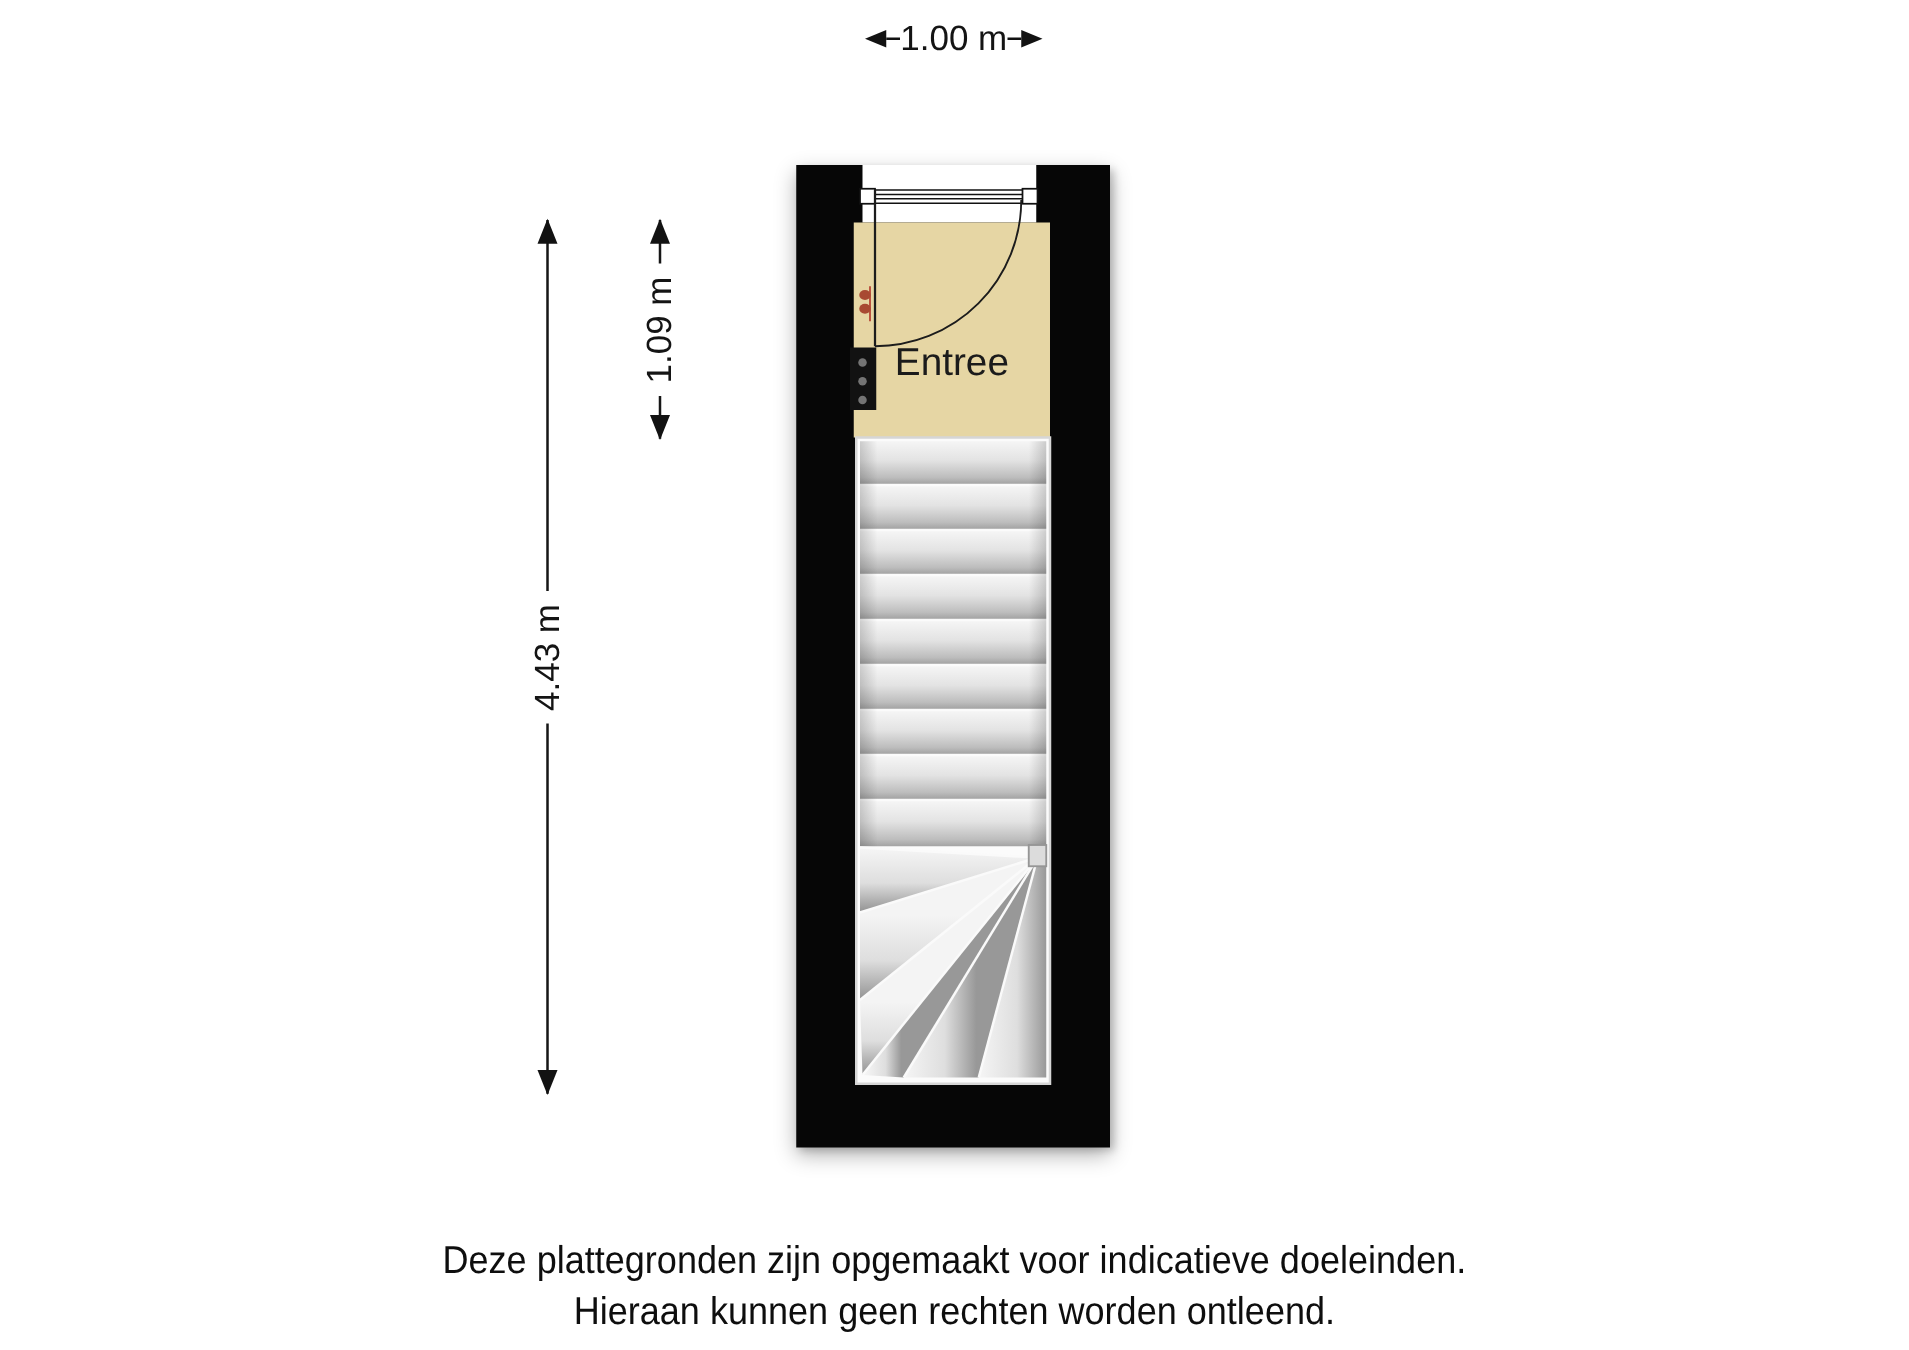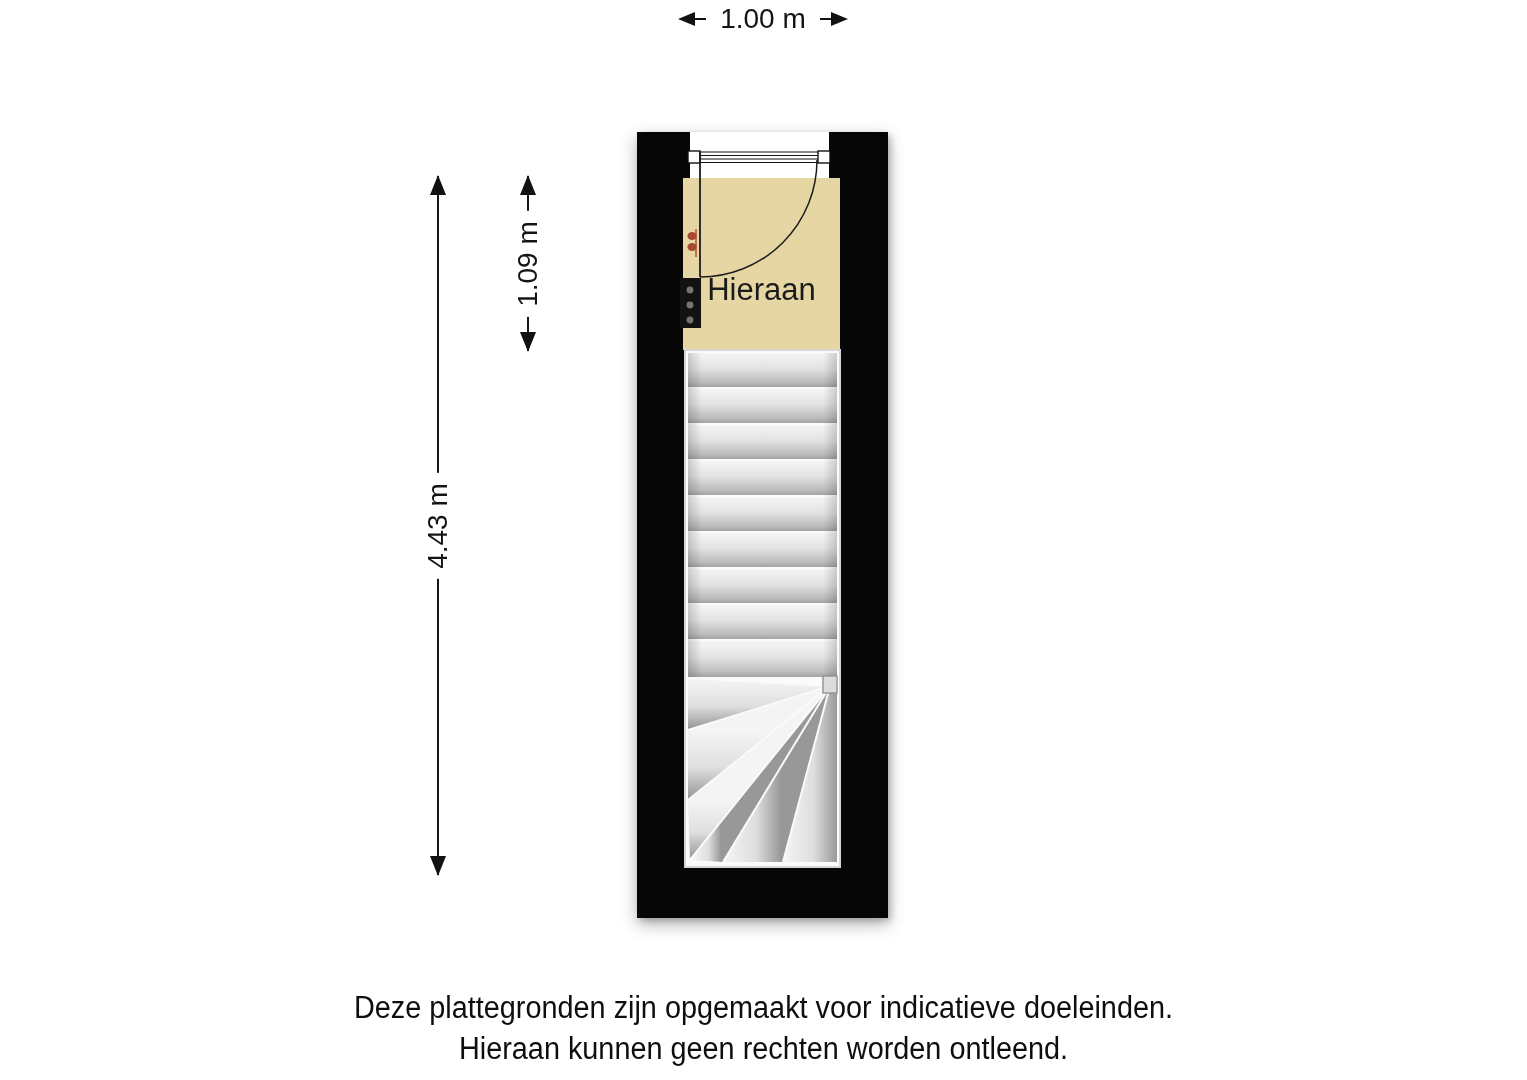--- a/index.html
+++ b/index.html
@@ -1,22 +1,22 @@
 <!DOCTYPE html>
 <html><head>
 <meta charset="utf-8">
 <style>
   html,body{margin:0;padding:0;}
   body{
     width:1527px;height:1080px;position:relative;background:#ffffff;
     font-family:"Liberation Sans", sans-serif;color:#1a1a1a;overflow:hidden;
   }
   
-  .hdim{position:absolute;left:678px;top:2px;width:170px;height:34px;
-        display:flex;align-items:center;justify-content:space-between;}
+  .hdim{position:absolute;left:678px;top:14px;width:170px;height:34px;
+        display:flex;align-items:center;justify-content:center;}
   .hdim .lbl{font-size:28px;color:#141414;white-space:nowrap;}
   .arr{display:flex;align-items:center;}
   .tri-left{width:0;height:0;border-top:7px solid transparent;border-bottom:7px solid transparent;border-right:17px solid #121212;}
   .tri-right{width:0;height:0;border-top:7px solid transparent;border-bottom:7px solid transparent;border-left:17px solid #121212;}
   .stub{width:11px;height:2px;background:#121212;}
 
   .vdim{position:absolute;width:20px;}
   .vdim .vline{position:absolute;left:9px;top:0;bottom:0;width:2px;background:#161616;}
   .vdim .tri-up{position:absolute;left:2px;top:-1px;width:0;height:0;
       border-left:8px solid transparent;border-right:8px solid transparent;border-bottom:20px solid #121212;}
@@ -176,19 +176,19 @@
 
     <g>
       <line x1="59" y1="97" x2="59" y2="125" stroke="#b5412f" stroke-width="1.4"></line>
       <ellipse cx="55" cy="104" rx="4.6" ry="4" fill="#a84a32"></ellipse>
       <ellipse cx="55" cy="115" rx="4.6" ry="4" fill="#a84a32"></ellipse>
     </g>
   </svg>
 </div>
 
 <div class="room-label">
-  <div>Hieraan</div>
+  <div>Entree</div>
 </div>
 
 <div class="disclaimer">
   <div>Deze plattegronden zijn opgemaakt voor indicatieve doeleinden.</div>
   <div>Hieraan kunnen geen rechten worden ontleend.</div>
 </div>
 
 </body></html>

